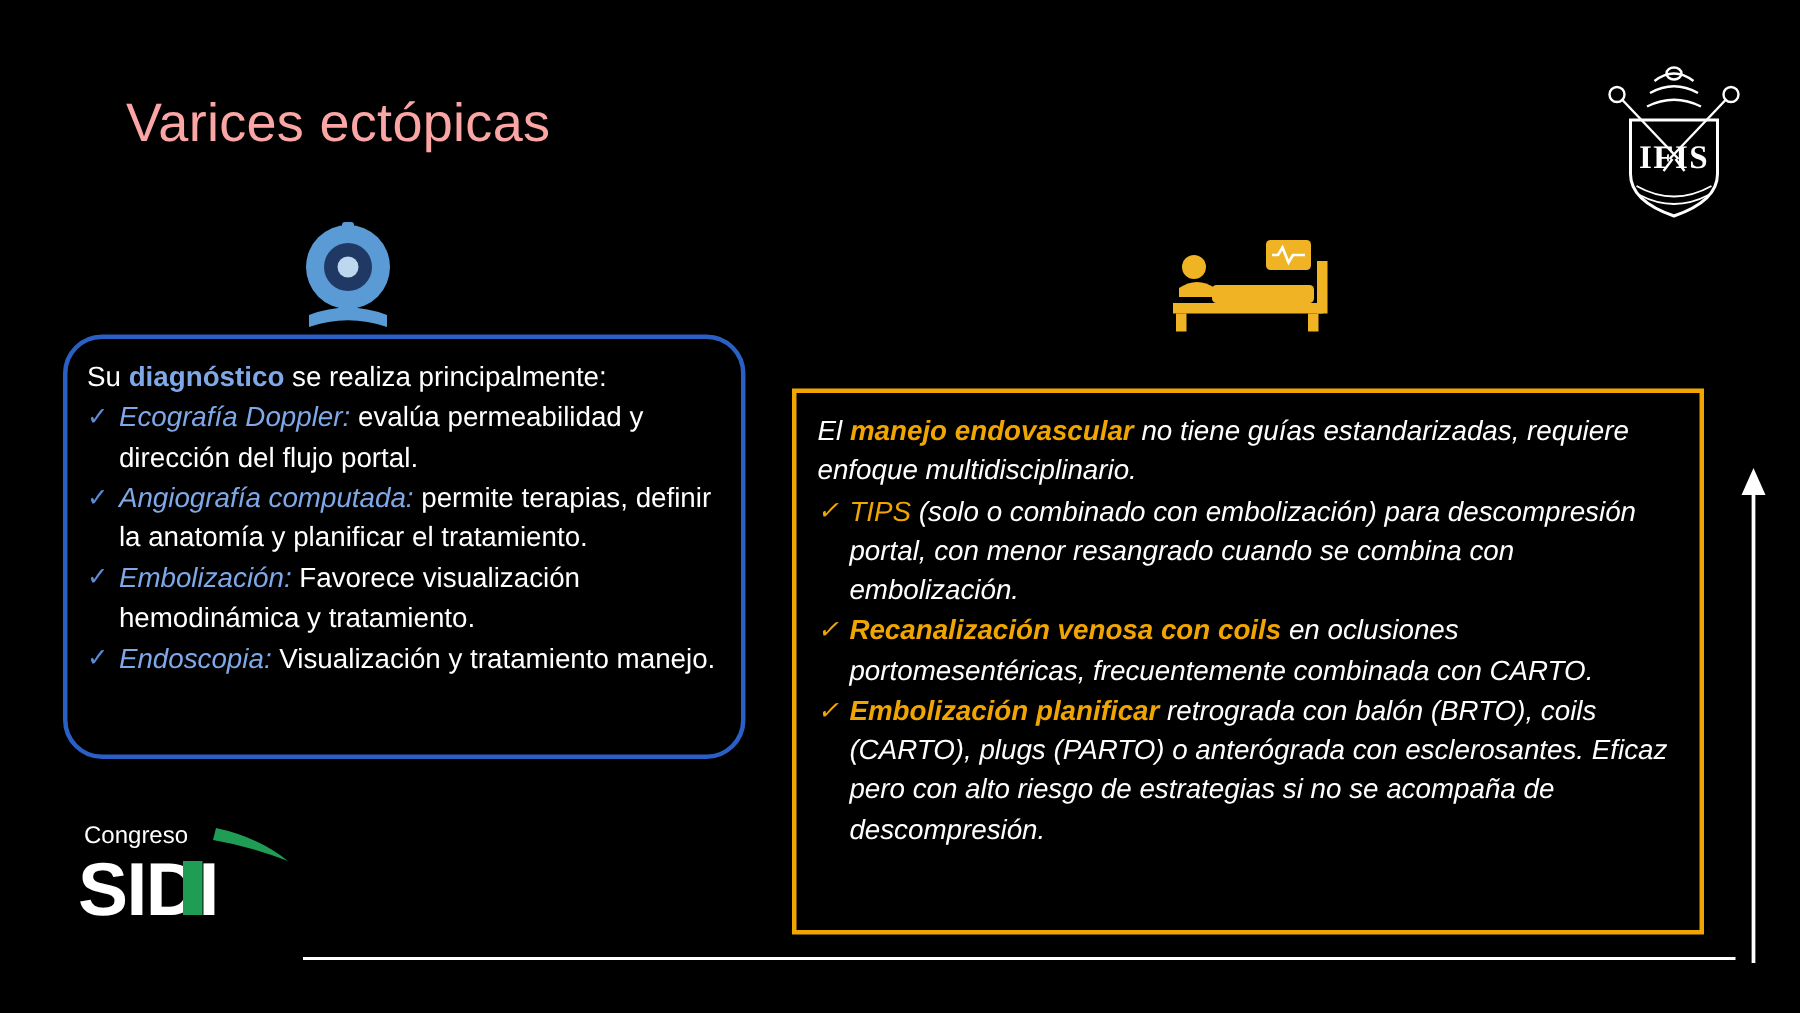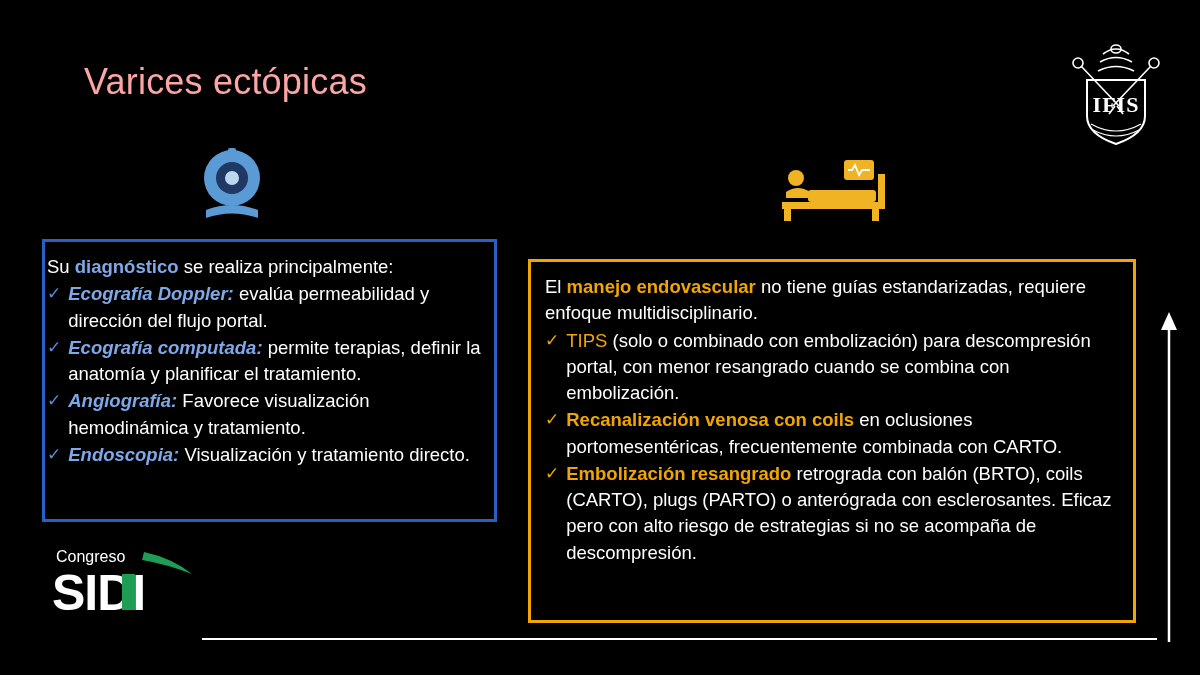--- a/index.html
+++ b/index.html
@@ -65,35 +65,37 @@
   }
 
   
   .panel {
     position: absolute;
     border-style: solid;
     background: #000;
   }
   #diagnosis-panel {
     left: 42px;
-    top: 239px;
+    top: 223px;
     width: 455px;
     height: 283px;
     border-width: 3px;
     border-color: #2a5fc4;
-    padding: 12px 13px 10px 2px;
+    padding: 12px 13px 10px 13px;
+    border-radius: 26px;
   }
   #management-panel {
     left: 528px;
     top: 259px;
     width: 608px;
     height: 364px;
     border-width: 3px;
     border-color: #f0a500;
     padding: 12px 14px 10px 14px;
+    font-style: italic;
   }
 
   .panel p {
     margin: 0;
     font-size: 18.5px;
     line-height: 1.42;
   }
   .lead { margin-bottom: 1px !important; }
 
   .bullet-row {
@@ -109,21 +111,21 @@
     transform: translateY(1px);
   }
   .check.blue { color: #5b8bd8; }
   .check.gold { color: #f0a500; }
   .bullet-text {
     font-size: 18.5px;
     line-height: 1.42;
   }
 
   .kw-blue { color: #7ea8e8; font-weight: bold; }
-  .kw-blue-i { color: #7ea8e8; font-weight: bold; font-style: italic; }
+  .kw-blue-i { color: #7ea8e8; font-weight: normal; font-style: italic; }
   .kw-gold { color: #f0a500; font-weight: bold; }
   .kw-gold-plain { color: #f0a500; }
 
   
   #bottom-rule {
     position: absolute;
     left: 202px;
     top: 638px;
     width: 955px;
     height: 2px;
@@ -194,50 +196,50 @@
 <div class="panel" id="diagnosis-panel">
   <p class="lead"><span>Su </span><span class="kw-blue">diagnóstico</span><span> se realiza principalmente:</span></p>
 
   <div class="bullet-row">
     <span class="check blue">✓</span>
     <span class="bullet-text"><span class="kw-blue-i">Ecografía Doppler:</span><span> evalúa permeabilidad y dirección del flujo portal.</span></span>
   </div>
 
   <div class="bullet-row">
     <span class="check blue">✓</span>
-    <span class="bullet-text"><span class="kw-blue-i">Ecografía computada:</span><span> permite terapias, definir la anatomía y planificar el tratamiento.</span></span>
-  </div>
-
-  <div class="bullet-row">
-    <span class="check blue">✓</span>
-    <span class="bullet-text"><span class="kw-blue-i">Angiografía:</span><span> Favorece visualización hemodinámica y tratamiento.</span></span>
-  </div>
-
-  <div class="bullet-row">
-    <span class="check blue">✓</span>
-    <span class="bullet-text"><span class="kw-blue-i">Endoscopia:</span><span> Visualización y tratamiento directo.</span></span>
+    <span class="bullet-text"><span class="kw-blue-i">Angiografía computada:</span><span> permite terapias, definir la anatomía y planificar el tratamiento.</span></span>
+  </div>
+
+  <div class="bullet-row">
+    <span class="check blue">✓</span>
+    <span class="bullet-text"><span class="kw-blue-i">Embolización:</span><span> Favorece visualización hemodinámica y tratamiento.</span></span>
+  </div>
+
+  <div class="bullet-row">
+    <span class="check blue">✓</span>
+    <span class="bullet-text"><span class="kw-blue-i">Endoscopia:</span><span> Visualización y tratamiento manejo.</span></span>
   </div>
 </div>
 
 <div class="panel" id="management-panel">
   <p class="lead"><span>El </span><span class="kw-gold">manejo endovascular</span><span> no tiene guías estandarizadas, requiere enfoque multidisciplinario.</span></p>
 
   <div class="bullet-row">
     <span class="check gold">✓</span>
     <span class="bullet-text"><span class="kw-gold-plain">TIPS</span><span> (solo o combinado con embolización) para descompresión portal, con menor resangrado cuando se combina con embolización.</span></span>
   </div>
 
   <div class="bullet-row">
     <span class="check gold">✓</span>
     <span class="bullet-text"><span class="kw-gold">Recanalización venosa con coils</span><span> en oclusiones portomesentéricas, frecuentemente combinada con CARTO.</span></span>
   </div>
 
   <div class="bullet-row">
     <span class="check gold">✓</span>
-    <span class="bullet-text"><span class="kw-gold">Embolización resangrado</span><span> retrograda con balón (BRTO), coils (CARTO), plugs (PARTO) o anterógrada con esclerosantes. Eficaz pero con alto riesgo de estrategias si no se acompaña de descompresión.</span></span>
+    <span class="bullet-text"><span class="kw-gold">Embolización planificar</span><span> retrograda con balón (BRTO), coils (CARTO), plugs (PARTO) o anterógrada con esclerosantes. Eficaz pero con alto riesgo de estrategias si no se acompaña de descompresión.</span></span>
   </div>
 </div>
 
 <svg class="sidi-logo" viewBox="0 0 170 80">
   <text x="8" y="22" font-family="'Liberation Sans', sans-serif" font-size="16" fill="#ffffff">Congreso</text>
   <text x="4" y="70" font-family="'Liberation Sans', sans-serif" font-size="50" font-weight="bold" fill="#ffffff" letter-spacing="-1">SIDI</text>
   <path d="M96 12 q28 6 48 22 q-26 -10 -50 -14 Z" fill="#1f9d55"></path>
   <rect x="74" y="34" width="13" height="36" fill="#1f9d55"></rect>
 </svg>
 

